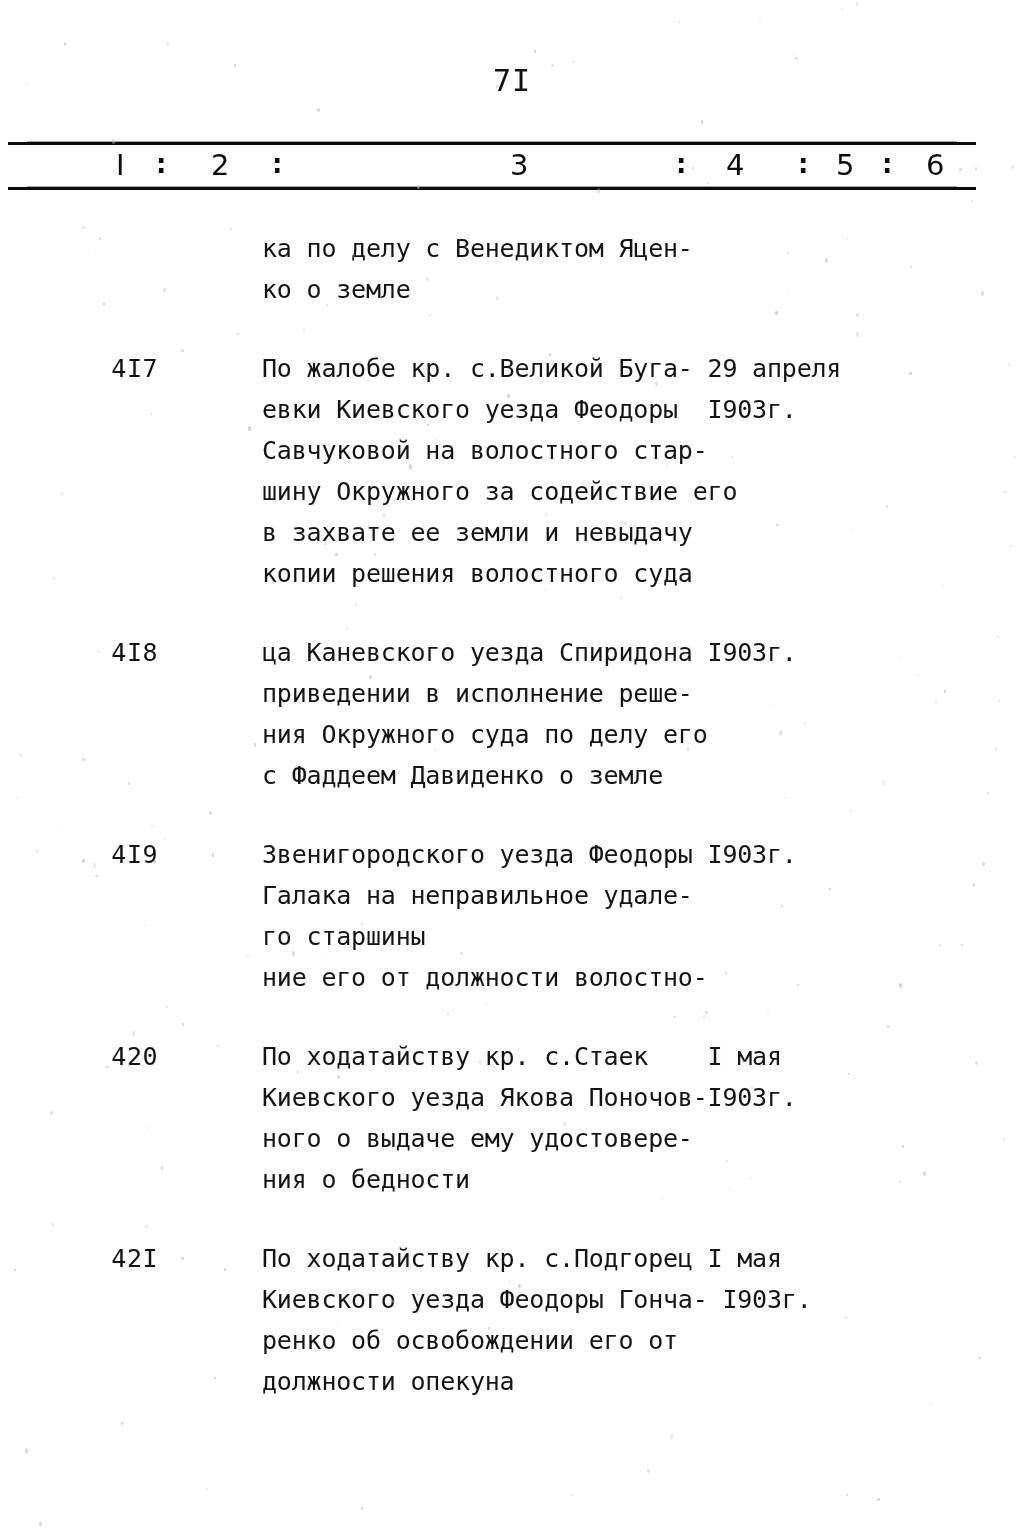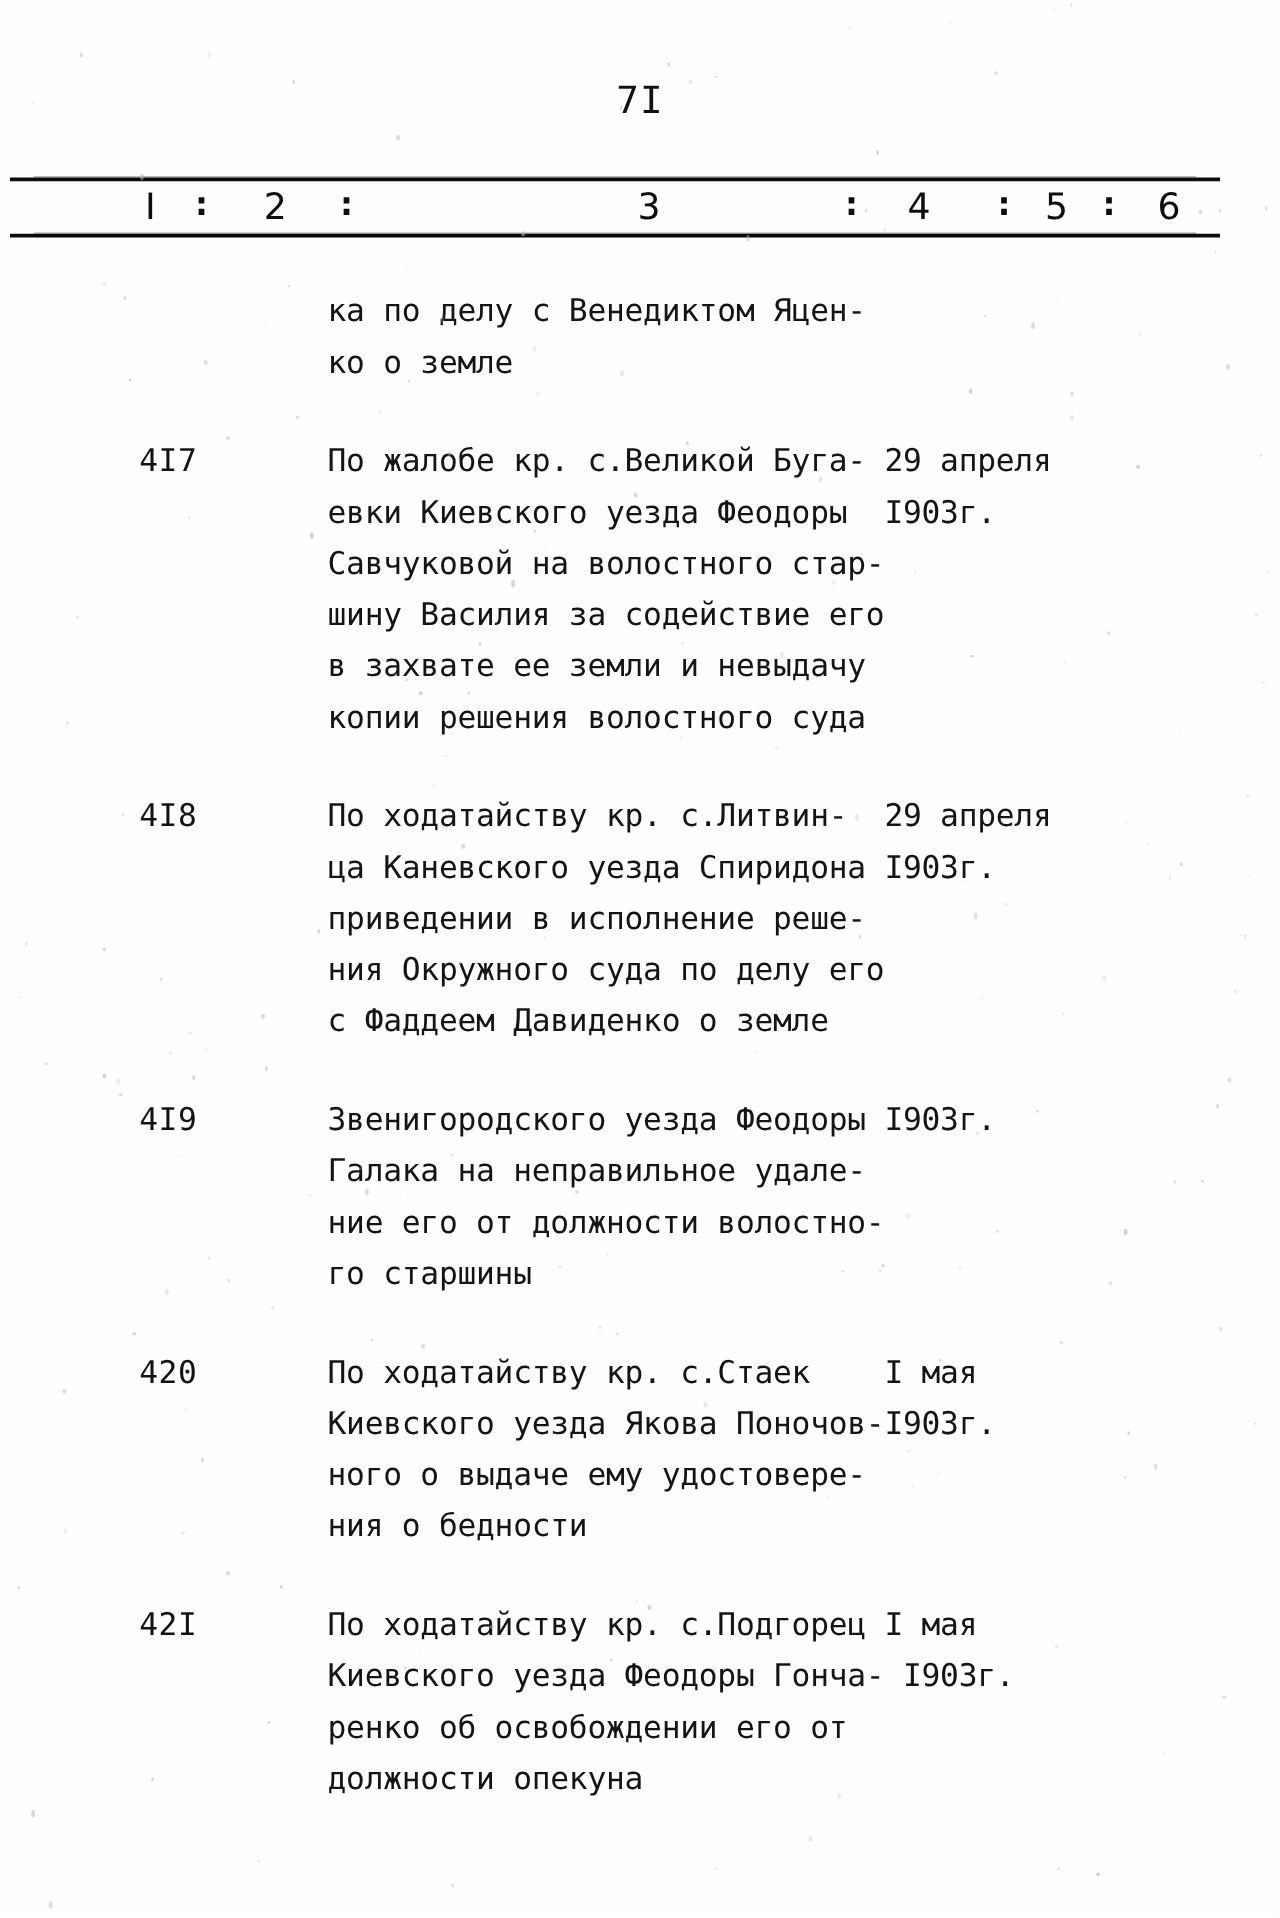--- a/index.html
+++ b/index.html
@@ -175,48 +175,47 @@
     </div>
 
     <div class="gap"></div>
 
     <div class="entry">
       <div class="entry-num">4I7</div>
       <div class="entry-body">
         <div class="eline">По жалобе кр. с.Великой Буга- 29 апреля</div>
         <div class="eline">евки Киевского уезда Феодоры  I903г.</div>
         <div class="eline">Савчуковой на волостного стар-</div>
-        <div class="eline">шину Василия за содействие его</div>
+        <div class="eline">шину Окружного за содействие его</div>
         <div class="eline">в захвате ее земли и невыдачу</div>
         <div class="eline">копии решения волостного суда</div>
       </div>
     </div>
 
     <div class="gap"></div>
 
     <div class="entry">
       <div class="entry-num">4I8</div>
       <div class="entry-body">
-        <div class="eline">По ходатайству кр. с.Литвин-  29 апреля</div>
         <div class="eline">ца Каневского уезда Спиридона I903г.</div>
         <div class="eline">приведении в исполнение реше-</div>
         <div class="eline">ния Окружного суда по делу его</div>
         <div class="eline">с Фаддеем Давиденко о земле</div>
       </div>
     </div>
 
     <div class="gap"></div>
 
     <div class="entry">
       <div class="entry-num">4I9</div>
       <div class="entry-body">
         <div class="eline">Звенигородского уезда Феодоры I903г.</div>
         <div class="eline">Галака на неправильное удале-</div>
+        <div class="eline">го старшины</div>
         <div class="eline">ние его от должности волостно-</div>
-        <div class="eline">го старшины</div>
       </div>
     </div>
 
     <div class="gap"></div>
 
     <div class="entry">
       <div class="entry-num">420</div>
       <div class="entry-body">
         <div class="eline">По ходатайству кр. с.Стаек    I мая</div>
         <div class="eline">Киевского уезда Якова Поночов-I903г.</div>

